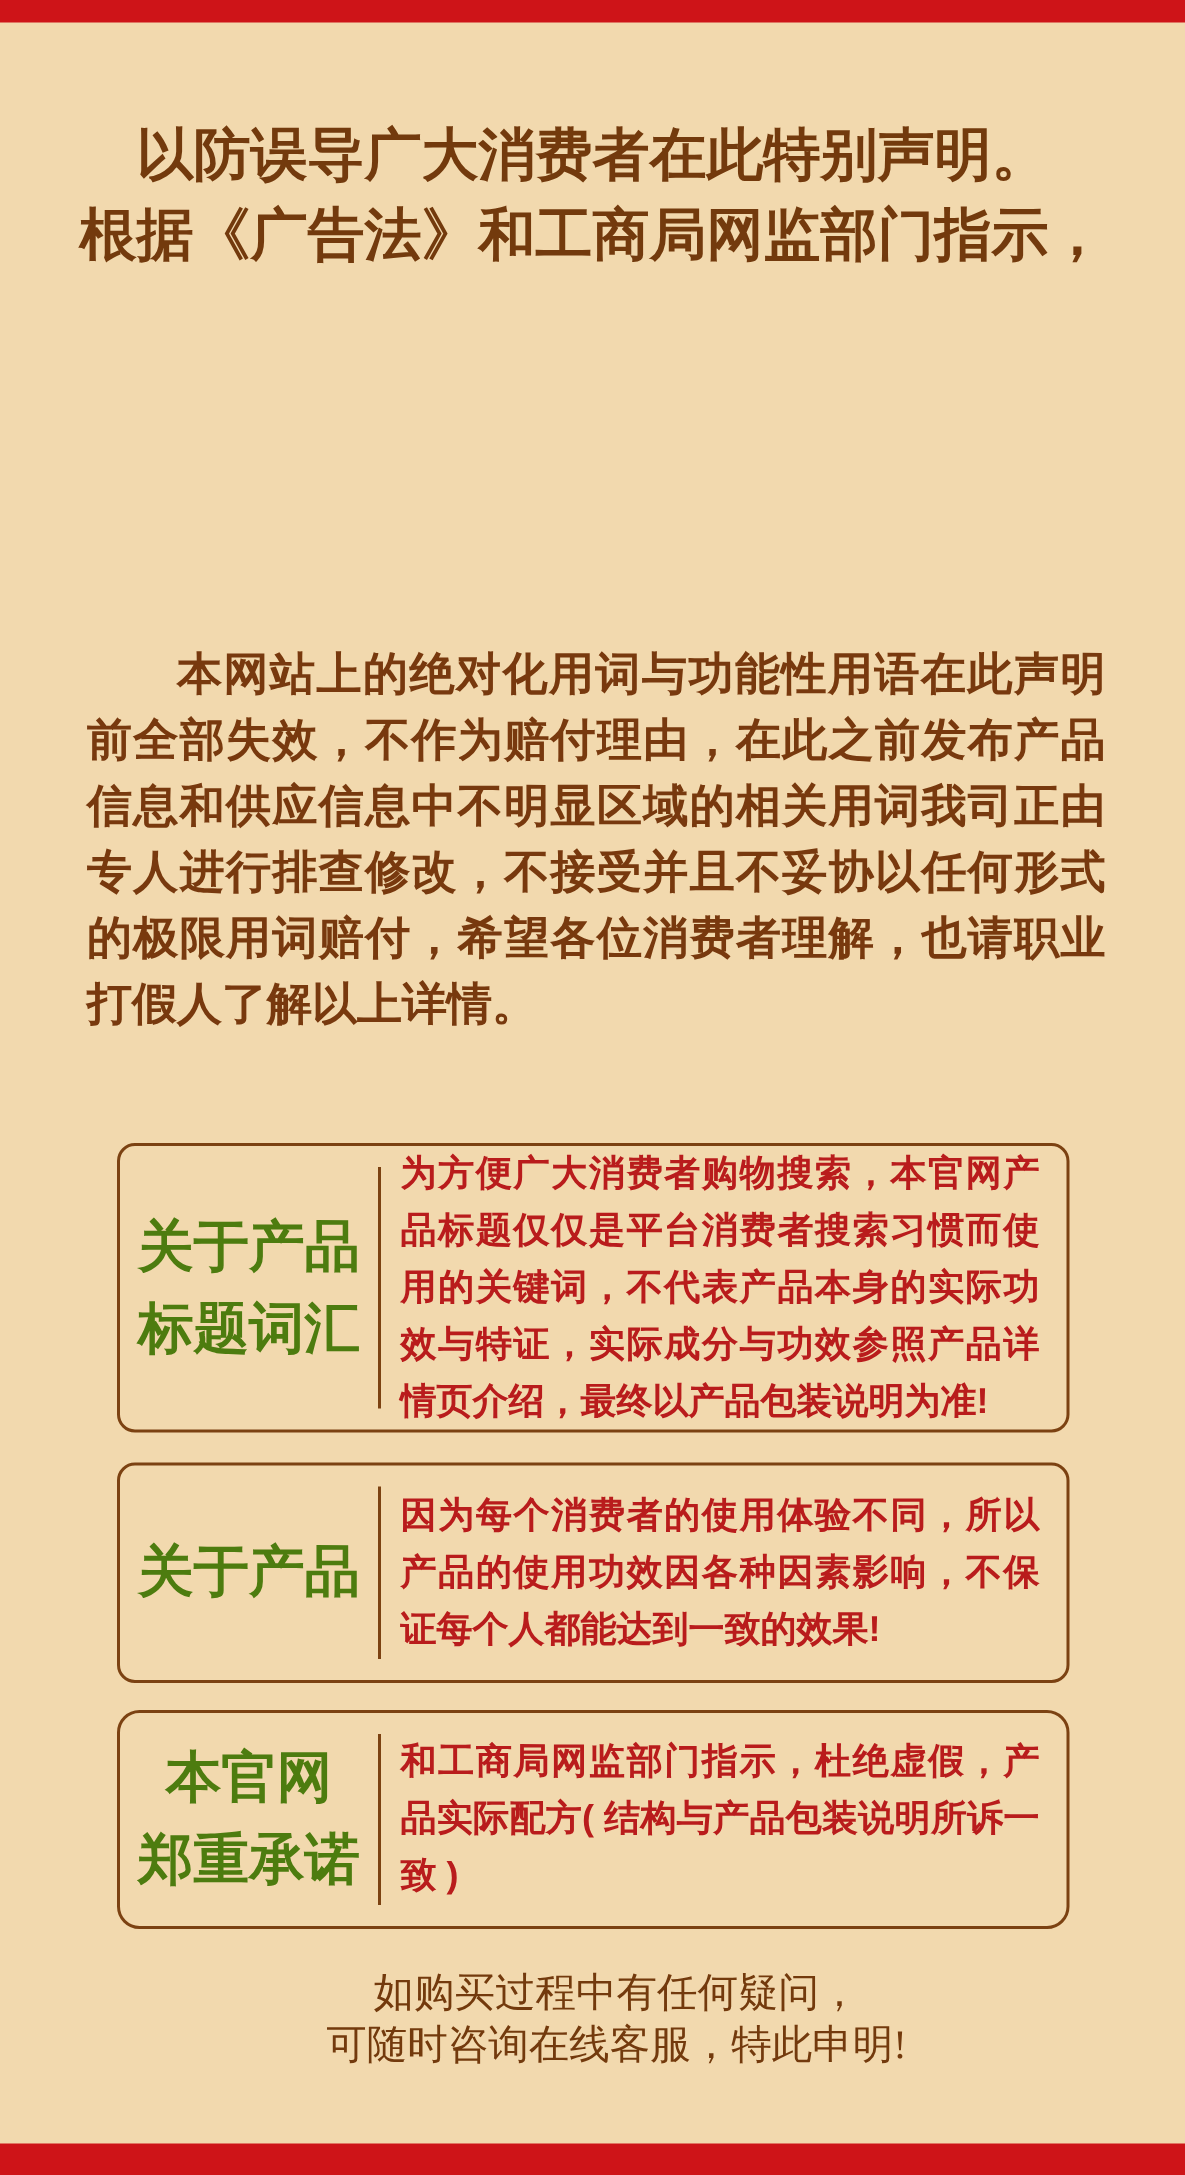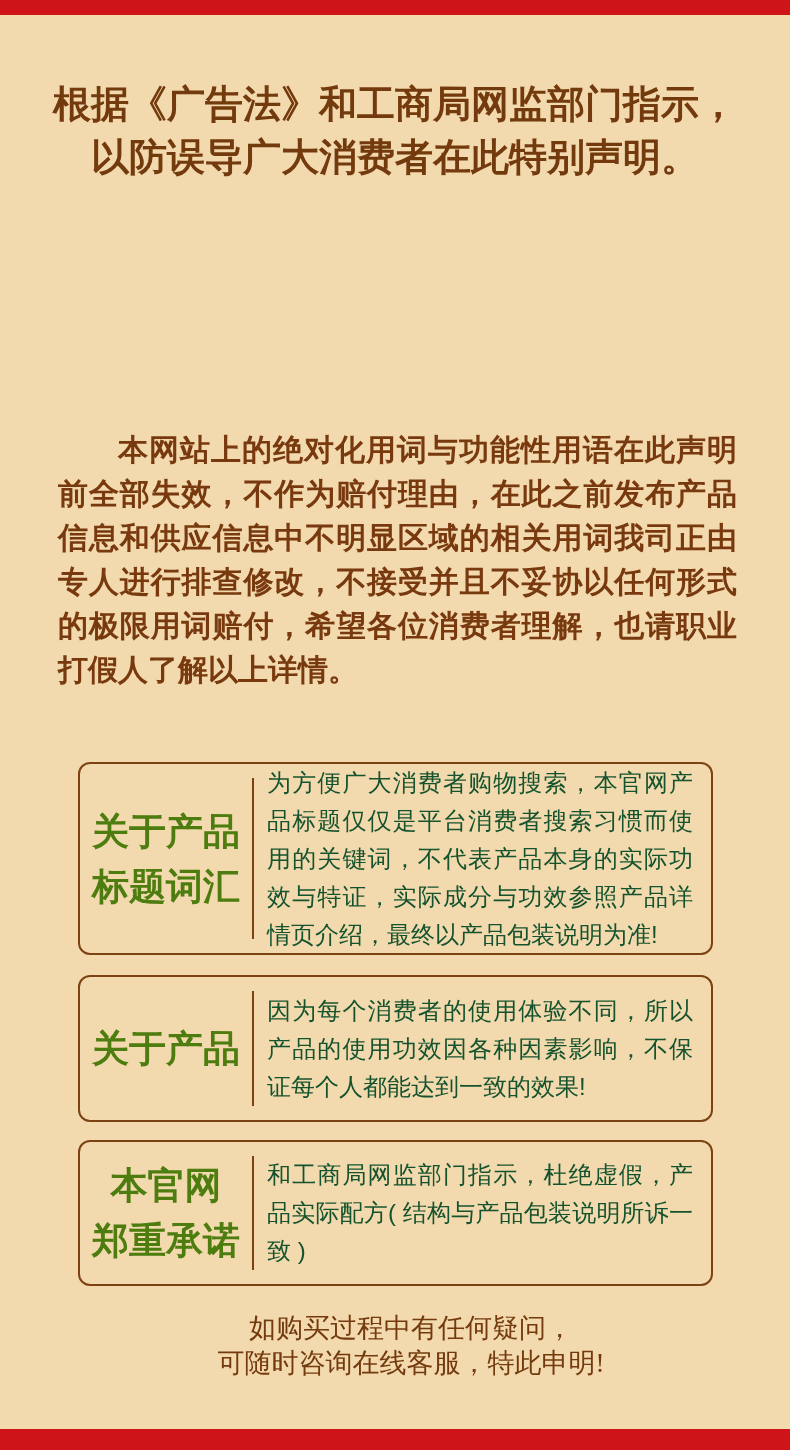--- a/index.html
+++ b/index.html
@@ -54,21 +54,21 @@
     position: absolute;
     left: 78px;
     width: 635px;
     border: 2px solid #7C4212;
     border-radius: 12px;
     display: flex;
     align-items: stretch;
   }
   .box1 { top: 762px; height: 193px; }
   .box2 { top: 975px; height: 147px; }
-  .box3 { top: 1140px; height: 146px; }
+  .box3 { top: 1140px; height: 146px; border-radius: 15px; }
 
   .box-label {
     width: 172px;
     display: flex;
     flex-direction: column;
     justify-content: center;
     text-align: center;
     font-size: 37px;
     line-height: 55px;
     font-weight: bold;
@@ -81,22 +81,22 @@
     margin: 14px 0;
   }
   .box-text {
     flex: 1;
     display: flex;
     align-items: center;
     padding: 6px 18px 6px 13px;
     font-family: "Liberation Sans", sans-serif;
     font-size: 24px;
     line-height: 38px;
-    font-weight: normal;
-    color: #14532d;
+    font-weight: bold;
+    color: #b91c1c;
     text-align: justify;
   }
 
   .footer {
     position: absolute;
     top: 1311px;
     left: 16px;
     width: 790px;
     text-align: center;
     font-size: 27px;
@@ -107,22 +107,22 @@
   .footer span { display: block; }
 </style>
 </head>
 <body>
 
 <div class="page">
 
   <div class="red-bar top"></div>
 
   <h1 class="title">
+    <span>以防误导广大消费者在此特别声明。</span>
     <span>根据《广告法》和工商局网监部门指示，</span>
-    <span>以防误导广大消费者在此特别声明。</span>
   </h1>
 
 
   <p class="para para2">本网站上的绝对化用词与功能性用语在此声明前全部失效，不作为赔付理由，在此之前发布产品信息和供应信息中不明显区域的相关用词我司正由专人进行排查修改，不接受并且不妥协以任何形式的极限用词赔付，希望各位消费者理解，也请职业打假人了解以上详情。</p>
 
   <section class="notice-box box1">
     <div class="box-label">
       <span>关于产品</span>
       <span>标题词汇</span>
     </div>

